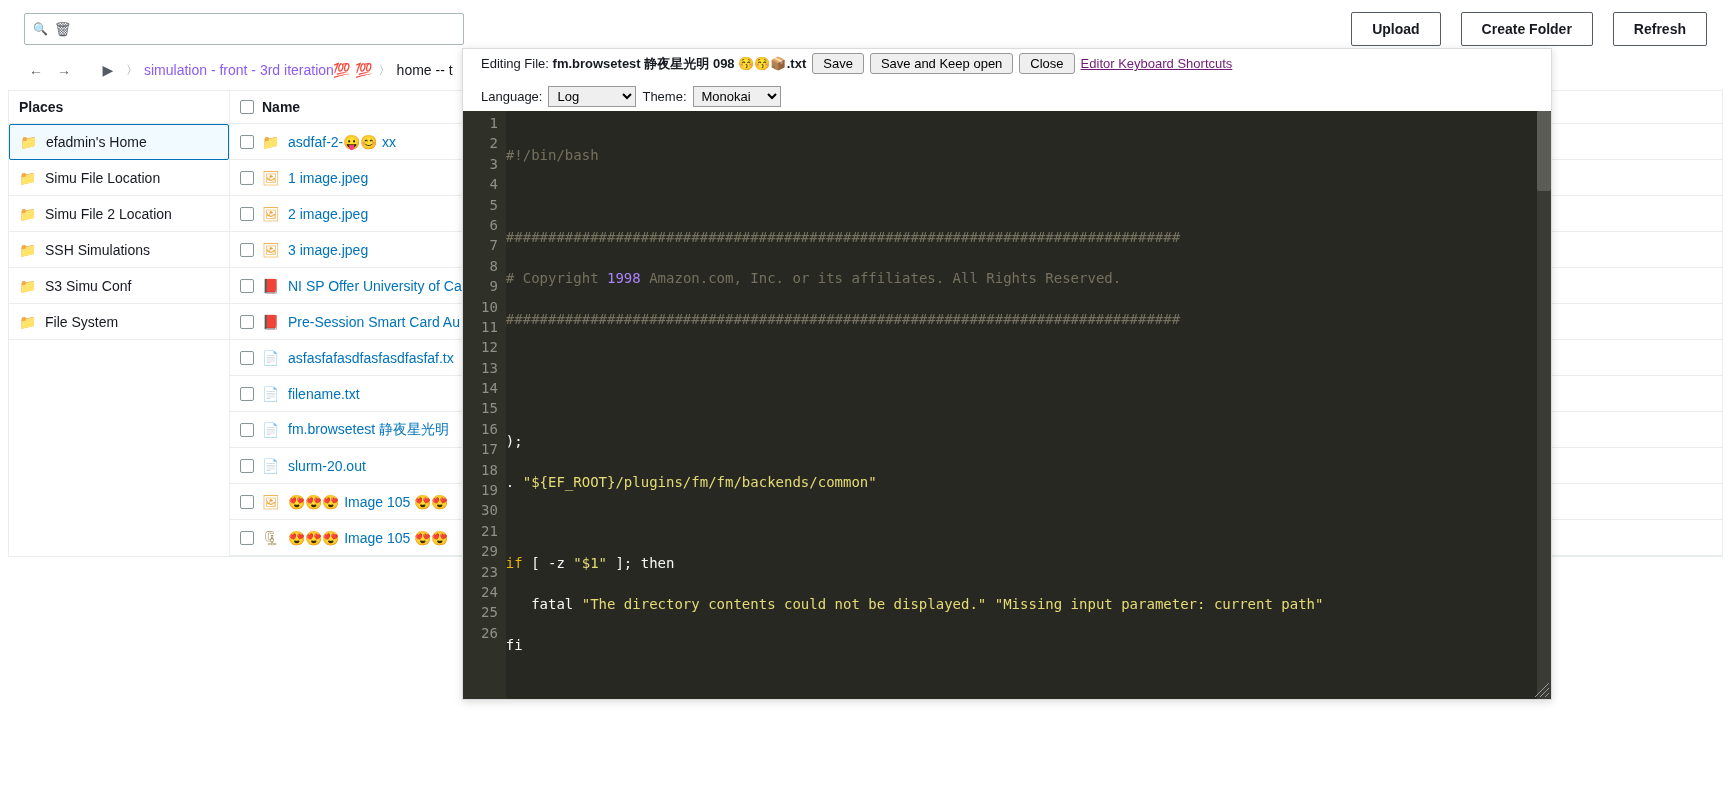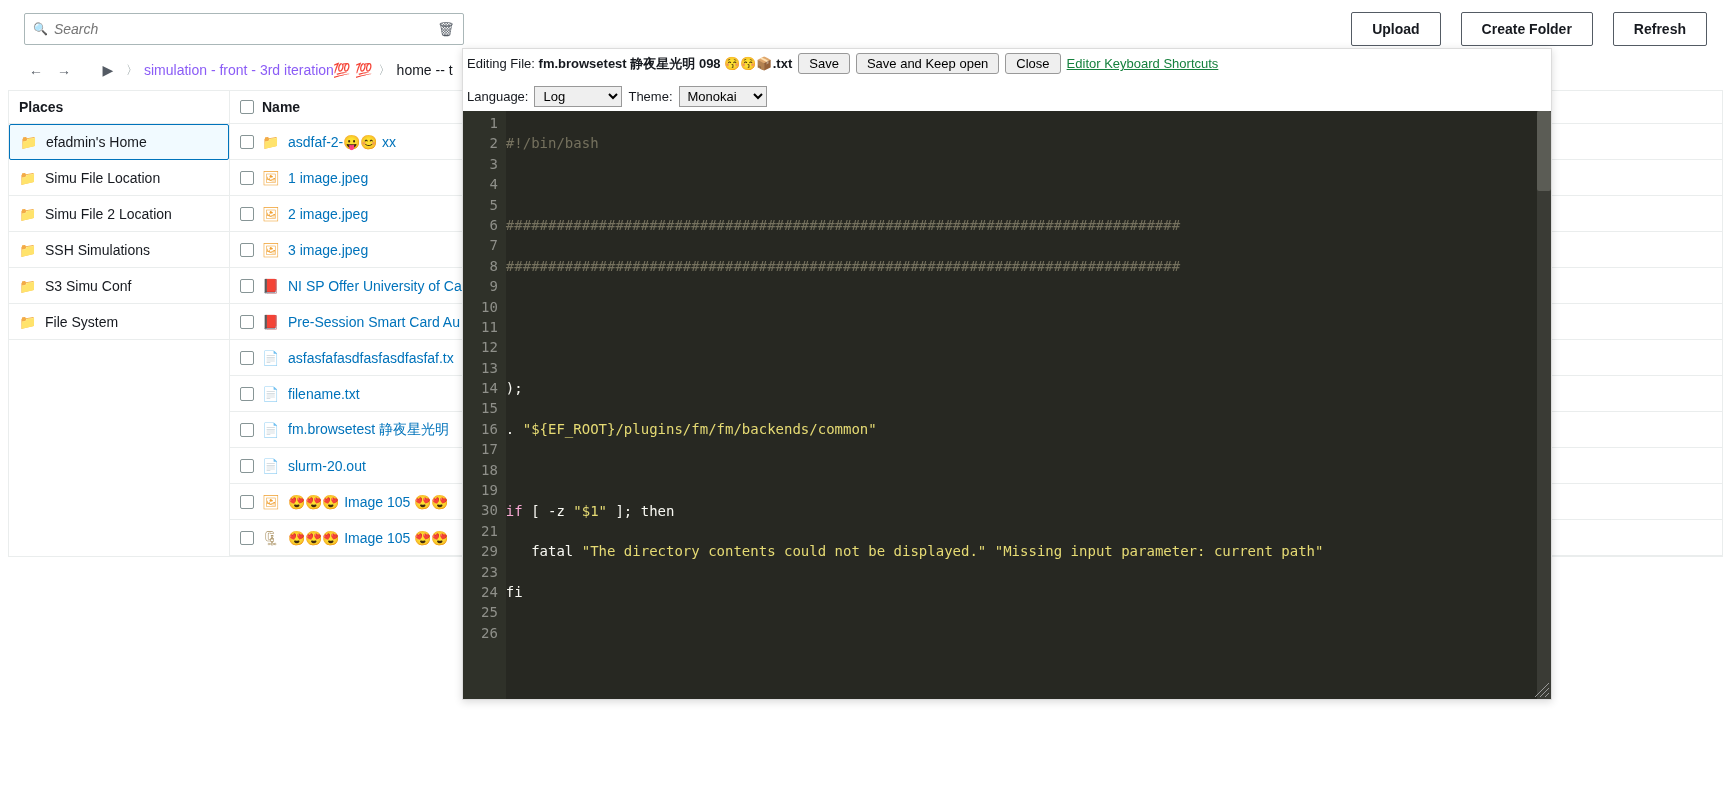--- a/index.html
+++ b/index.html
@@ -34,47 +34,46 @@
 .places-panel .row .flabel { color: #16191f; }
 .folder-ic { color: #d9a441; }
 .img-ic { color: #f0a030; }
 .pdf-ic { color: #d13212; }
 .txt-ic { color: #879596; }
 .zip-ic { color: #a58b5a; }
 .chk { width: 14px; height: 14px; border: 1px solid #879596; border-radius: 2px; display: inline-block; flex-shrink: 0; }
 
 
 .editor-overlay { position: absolute; left: 462px; top: 48px; width: 1090px; height: 652px; background: #fff; border: 1px solid #dcdcdc; box-shadow: 0 2px 8px rgba(0,0,0,0.15); display: flex; flex-direction: column; }
-.editor-top { display: flex; align-items: center; padding: 4px 4px; gap: 6px; flex-wrap: wrap; font-size: 13px; }
+.editor-top { display: flex; align-items: center; padding: 4px 18px; gap: 6px; flex-wrap: wrap; font-size: 13px; }
 .ed-label { color: #16191f; }
 .ed-file { font-weight: 700; }
 .ed-btn { border: 1px solid #999; background: #efefef; padding: 2px 10px; border-radius: 3px; cursor: pointer; font-size: 13px; }
-.ed-link { color: #15803d; text-decoration: underline; cursor: pointer; font-size: 13px; }
+.ed-link { color: #701a75; text-decoration: underline; cursor: pointer; font-size: 13px; }
 .ed-select { border: 1px solid #999; background: #efefef; font-size: 13px; padding: 1px 4px; min-width: 88px; }
 .editor-body { flex: 1; display: flex; background: #272822; font-family: "Menlo", "Consolas", monospace; font-size: 14px; line-height: 20.4px; overflow: hidden; position: relative; }
 .gutter { background: #2f3129; color: #8f908a; text-align: right; padding: 2px 8px 2px 18px; user-select: none; }
 .gutter div { height: 20.4px; }
-.code { flex: 1; padding: 2px 0; color: #f8f8f2; white-space: pre; overflow: hidden; }
+.code { flex: 1; padding: 14px 0; color: #f8f8f2; white-space: pre; overflow: hidden; }
 .code div { height: 20.4px; }
 .tk-comment { color: #75715e; }
 .tk-num { color: #ae81ff; }
 .tk-str { color: #e6db74; }
-.tk-kw { color: #f9a8d4; }
+.tk-kw { color: #eab308; }
 .editor-scrollbar { position: absolute; right: 0; top: 0; width: 14px; height: 100%; background: #3a3b35; }
 .editor-thumb { position: absolute; right: 0; top: 0; width: 14px; height: 80px; background: #5b5c55; border-radius: 2px; }
 .resize-handle { position: absolute; right: 2px; bottom: 2px; width: 14px; height: 14px; cursor: nwse-resize; }
 .resize-handle svg { display: block; }
 </style>
 </head>
 <body>
 
 <div class="toolbar-row">
   <div class="search-wrap">
     <span class="search-icon">🔍</span>
-    <input class="search-input" type="text" placeholder="Search" style="">
     <span class="clear-icon">🗑</span>
   </div>
   <div class="spacer"></div>
   <button class="action-btn">Upload</button>
   <button class="action-btn">Create Folder</button>
   <button class="action-btn">Refresh</button>
 </div>
 
 <div class="breadcrumb-row">
   <span class="nav-arrow">←</span>
@@ -226,20 +225,21 @@
         <div>29</div>
         <div>23</div>
         <div>24</div>
         <div>25</div>
         <div>26</div>
       </div>
     <div class="code">
 <div><span class="tk-comment">#!/bin/bash</span></div>
 <div> </div>
 <div><span class="tk-comment">################################################################################</span></div>
+<div><span class="tk-comment"># Copyright </span><span class="tk-num">1998</span><span class="tk-comment"> Amazon.com, Inc. or its affiliates. All Rights Reserved.</span></div>
 <div><span class="tk-comment">################################################################################</span></div>
 <div> </div>
 <div> </div>
 <div><span>);</span></div>
 <div><span>. </span><span class="tk-str">"${EF_ROOT}/plugins/fm/fm/backends/common"</span></div>
 <div> </div>
 <div><span class="tk-kw">if</span><span> [ -z </span><span class="tk-str">"$1"</span><span> ]; then</span></div>
 <div><span>   fatal </span><span class="tk-str">"The directory contents could not be displayed."</span><span> </span><span class="tk-str">"Missing input parameter: current path"</span></div>
 <div><span>fi</span></div>
 

